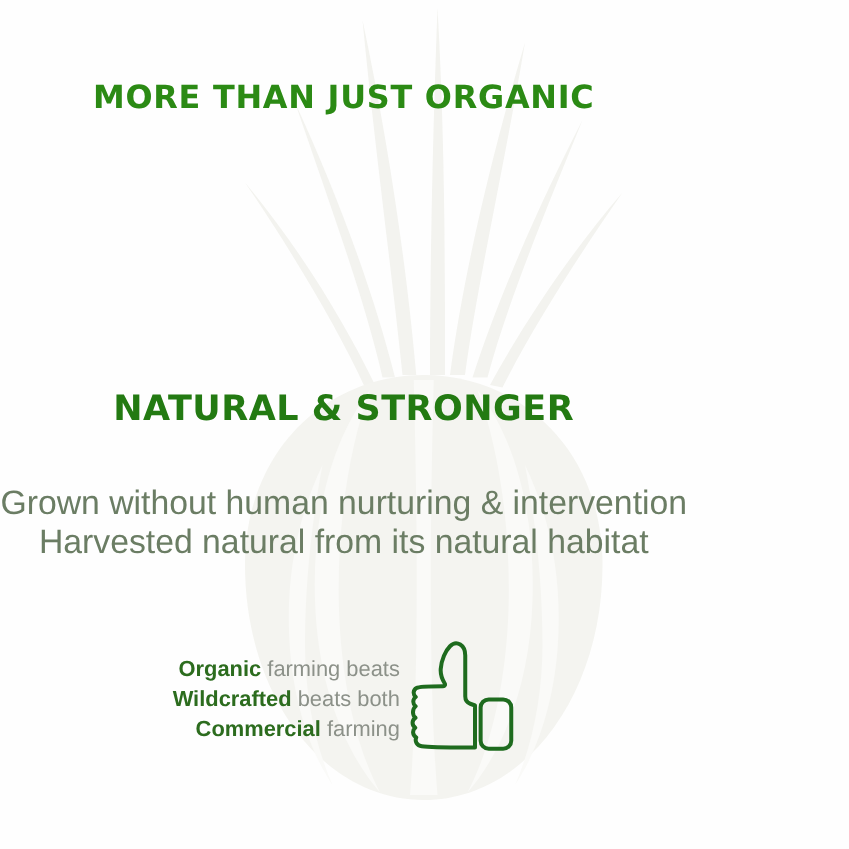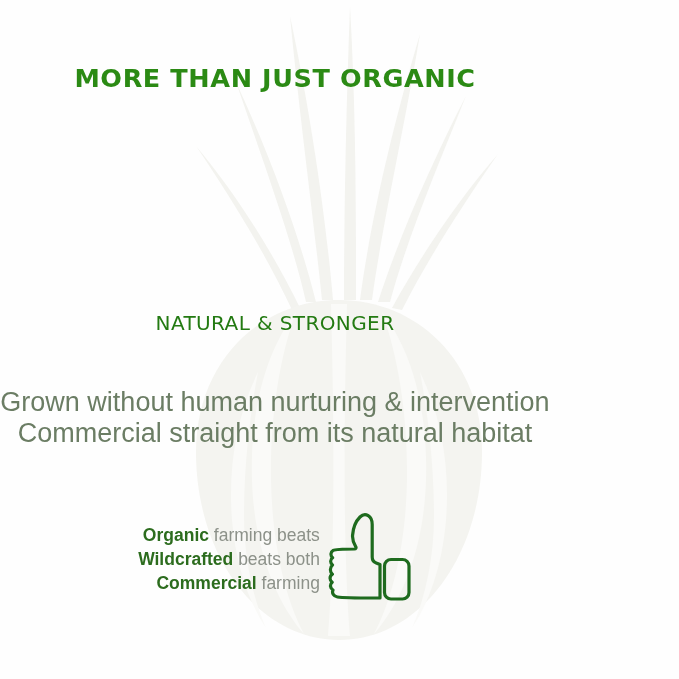--- a/index.html
+++ b/index.html
@@ -71,22 +71,22 @@
   .headline .hl-line {
     display: block;
   }
 
   .subhead {
     position: absolute;
     left: 0;
     right: 0;
     top: 313px;
     font-family: "DejaVu Sans", sans-serif;
-    font-weight: normal;
-    font-size: 20px;
+    font-weight: bold;
+    font-size: 28px;
     letter-spacing: 0.4px;
     color: #237a12;
     line-height: 1;
   }
 
   .body-copy {
     position: absolute;
     left: 0;
     right: 0;
     top: 387px;
@@ -178,21 +178,21 @@
 
   <div id="content">
 
     <div class="eyebrow">MORE THAN JUST ORGANIC</div>
 
 
     <div class="subhead">NATURAL &amp; STRONGER</div>
 
     <div class="body-copy">
       <span class="bc-line">Grown without human nurturing &amp; intervention</span>
-      <span class="bc-line">Commercial straight from its natural habitat</span>
+      <span class="bc-line">Harvested natural from its natural habitat</span>
     </div>
 
     <div class="claim-row">
 
       <div class="claim-lines">
         <span class="claim-line">
           <span class="kw">Organic</span><span class="rest"> farming beats</span>
         </span>
         <span class="claim-line">
           <span class="kw">Wildcrafted</span><span class="rest"> beats both</span>

